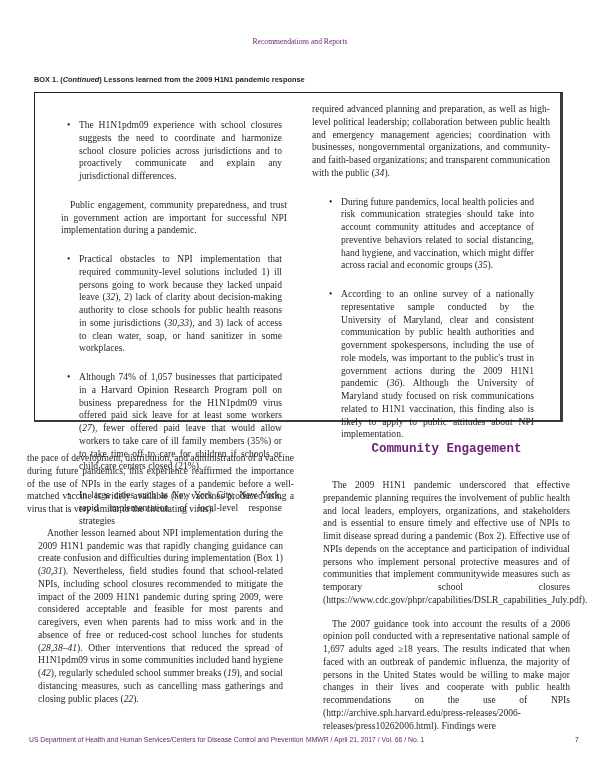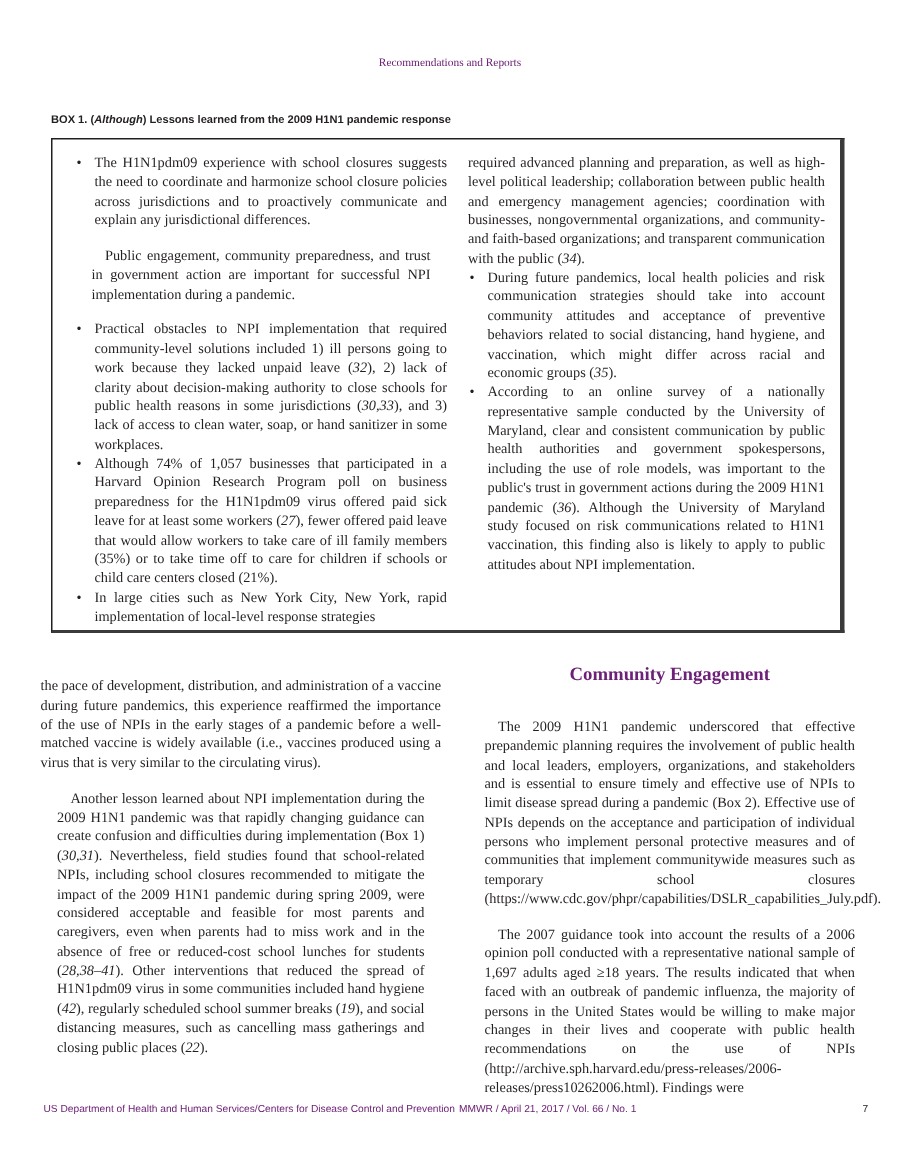--- a/index.html
+++ b/index.html
@@ -8,40 +8,40 @@
     .running-head { position: absolute; top: 37px; left: 0; width: 600px; text-align: center;
                     font-family: Liberation Serif, serif; font-size: 7.6px; color: #6d2077; }
     .box-title { position: absolute; top: 75px; left: 34px; font-family: "Liberation Sans", "DejaVu Sans", sans-serif;
                  font-size: 7.4px; font-weight: bold; color: #231f20; }
     .box-title i { font-style: italic; }
     .box { position: absolute; top: 92px; left: 34px; width: 529px; height: 330px;
            border: 1px solid #231f20; border-right: 3px solid #3a3a3a; border-bottom: 2px solid #3a3a3a; box-sizing: border-box; }
     .col { position: absolute; font-size: 9.55px; line-height: 12.75px; text-align: justify; }
     .box .col-left { left: 15px; top: 10px; width: 248px; }
     .box .col-right { left: 277px; top: 10px; width: 238px; }
-    .bullet { position: relative; padding-left: 13px; margin: 0; }
+    .bullet { position: relative; padding-left: 13px; margin: 16px; }
     .bullet::before { content: "\2022"; position: absolute; left: 1px; top: 0; }
     .indent { text-indent: 9px; margin: 11px; }
     p { margin: 0; }
     i { font-style: italic; }
     .main-left { left: 27px; top: 452px; width: 267px; }
     .main-right { left: 312px; top: 468px; width: 269px; }
     .section-heading { position: absolute; top: 442px; left: 312px; width: 269px; text-align: center;
-                       font-family: Liberation Serif, serif; font-size: 12.5px; font-weight: bold; color: #6d2077; }
+                       font-family: Liberation Mono, monospace; font-size: 12.5px; font-weight: bold; color: #6d2077; }
     .footer { position: absolute; top: 736px; font-family: "Liberation Sans", "DejaVu Sans", sans-serif; font-size: 6.8px; color: #6d2077; white-space: nowrap; }
     .footer-left { left: 29px; }
     .footer-center { left: 306px; }
     .footer-page { left: 575px; color: #231f20; }
   </style>
 </head>
 <body>
 
 <div class="running-head">Recommendations and Reports</div>
 
-<div class="box-title"><span>BOX 1. (</span><i>Although</i><span>) Lessons learned from the 2009 H1N1 pandemic response</span></div>
+<div class="box-title"><span>BOX 1. (</span><i>Continued</i><span>) Lessons learned from the 2009 H1N1 pandemic response</span></div>
 
 <div class="box">
   <div class="col col-left">
       <p class="bullet">The H1N1pdm09 experience with school closures suggests the need to coordinate and harmonize school closure policies across jurisdictions and to proactively communicate and explain any jurisdictional differences.</p>
       <p class="indent">Public engagement, community preparedness, and trust in government action are important for successful NPI implementation during a pandemic.</p>
       <p class="bullet"><span>Practical obstacles to NPI implementation that required community-level solutions included 1) ill persons going to work because they lacked unpaid leave (</span><i>32</i><span>), 2) lack of clarity about decision-making authority to close schools for public health reasons in some jurisdictions (</span><i>30,33</i><span>), and 3) lack of access to clean water, soap, or hand sanitizer in some workplaces.</span></p>
       <p class="bullet"><span>Although 74% of 1,057 businesses that participated in a Harvard Opinion Research Program poll on business preparedness for the H1N1pdm09 virus offered paid sick leave for at least some workers (</span><i>27</i><span>), fewer offered paid leave that would allow workers to take care of ill family members (35%) or to take time off to care for children if schools or child care centers closed (21%).</span></p>
       <p class="bullet">In large cities such as New York City, New York, rapid implementation of local-level response strategies</p>
     </div>
   <div class="col col-right">

